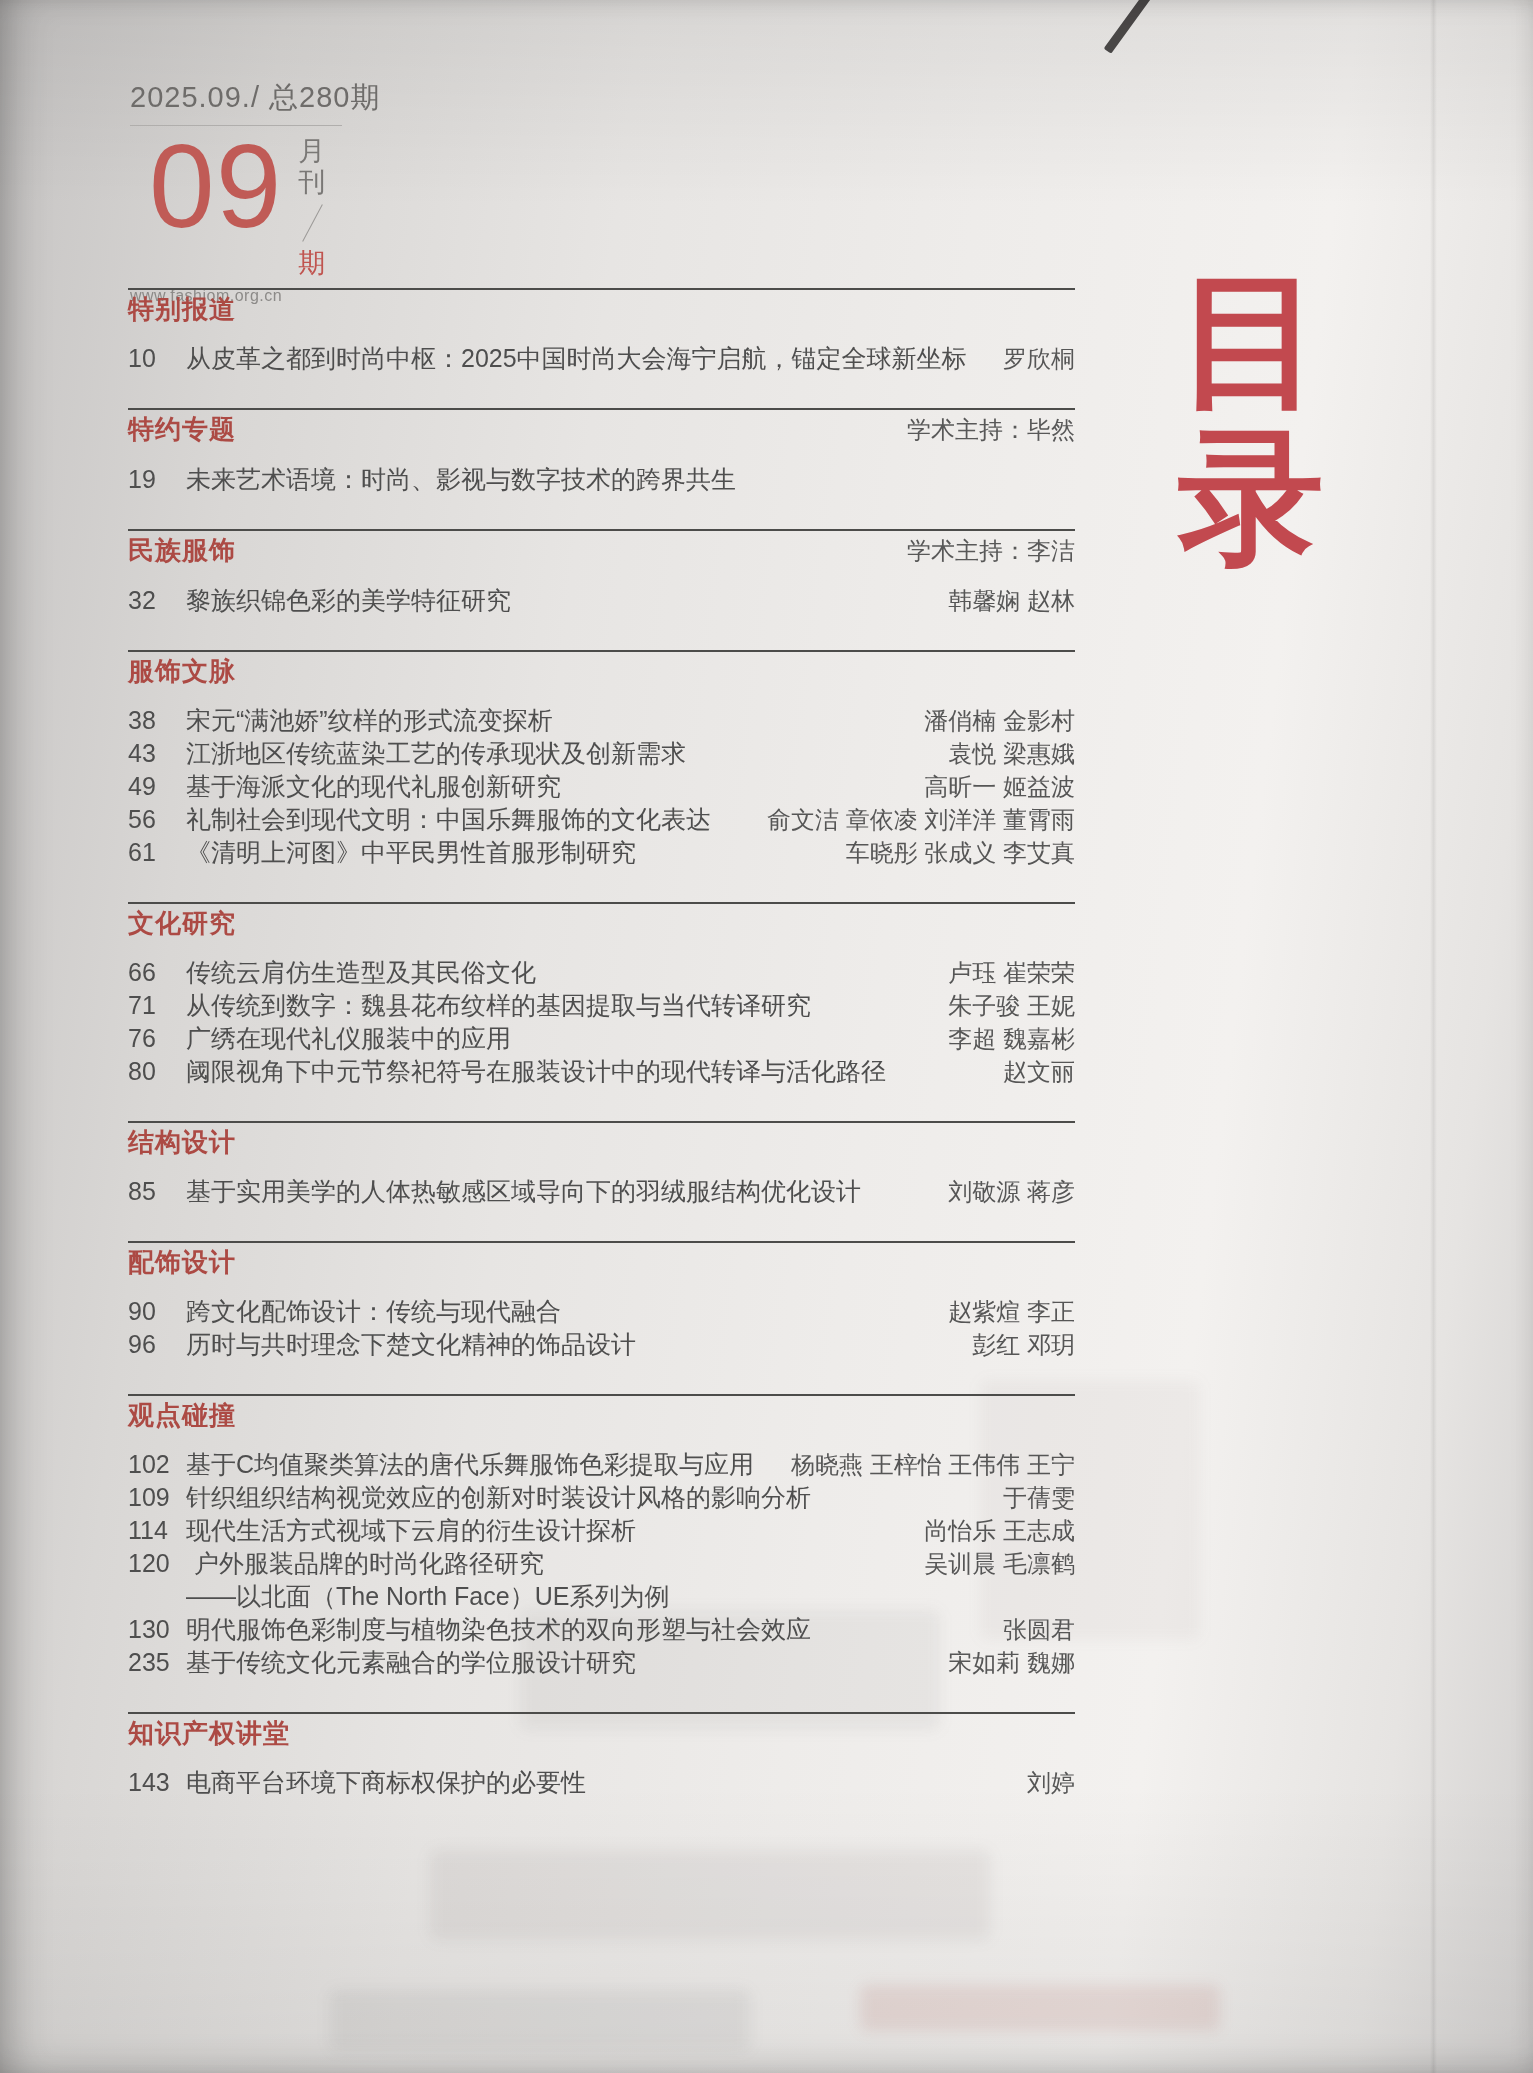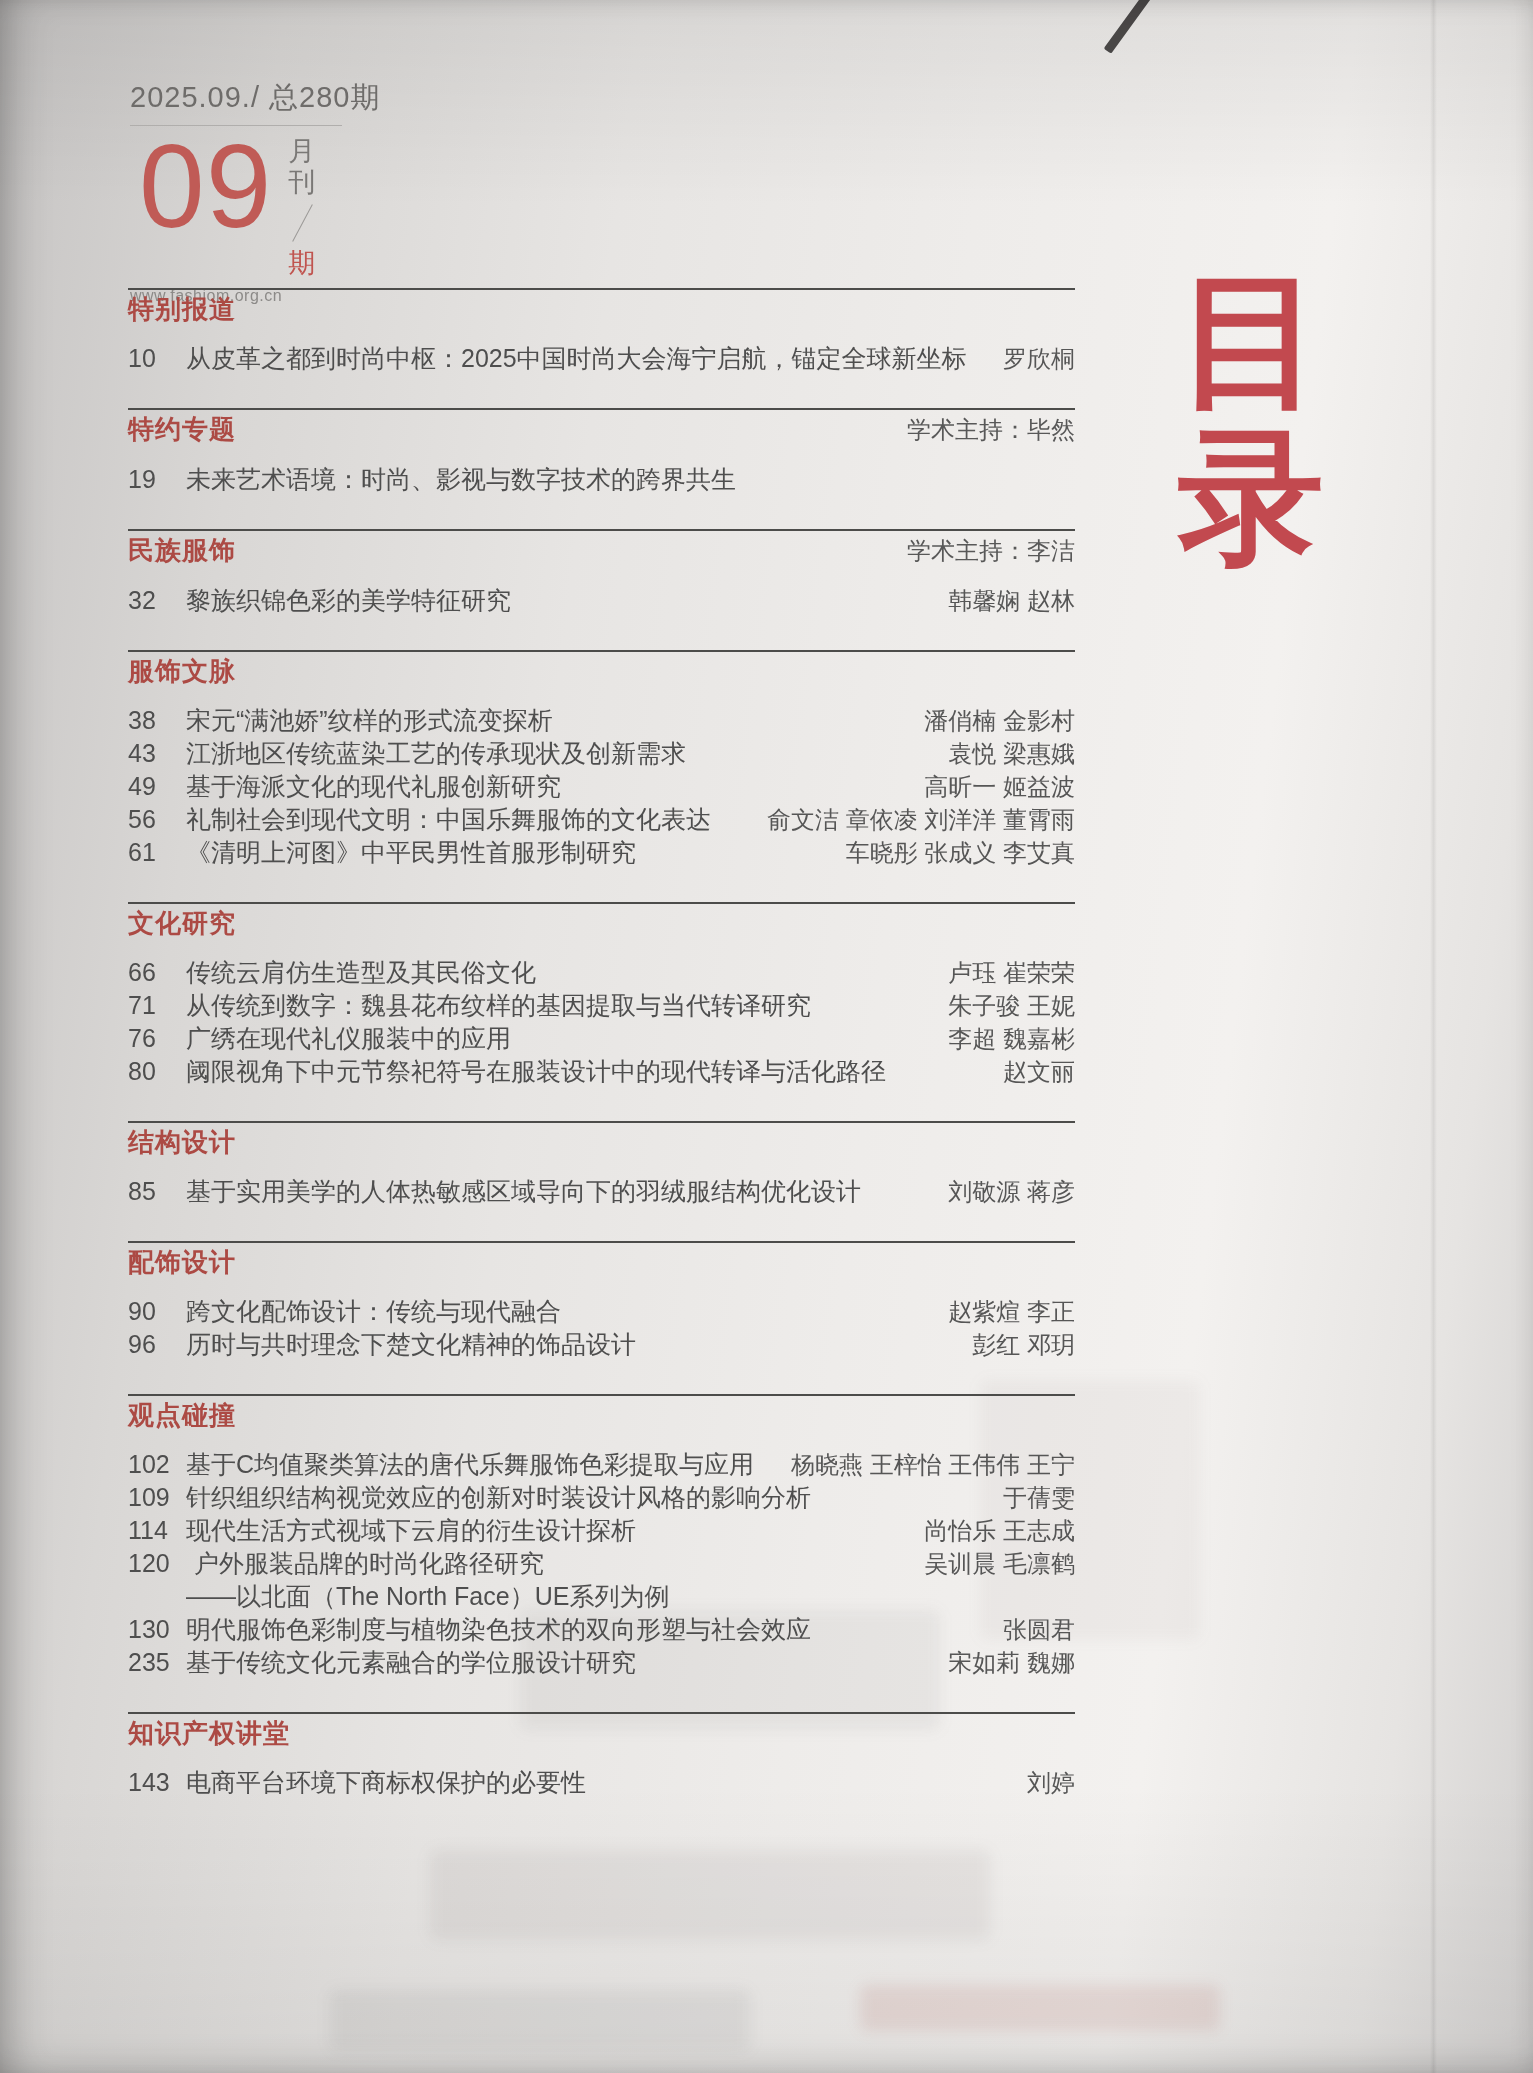--- a/index.html
+++ b/index.html
@@ -25,21 +25,21 @@
 
   
   .masthead{position:absolute;left:130px;top:78px;}
   .date-line{
     font-size:29px;color:#6e6c6a;letter-spacing:1px;white-space:nowrap;
     padding-bottom:7px;border-bottom:1px solid #b0aeac;width:212px;
   }
   .issue-row{display:flex;align-items:flex-start;margin-top:4px;}
   .big-issue{
     font-size:118px;line-height:0.95;color:#c05b56;font-weight:400;
-    margin-left:9px;letter-spacing:1px;
+    margin-left:19px;letter-spacing:1px;
   }
   .issue-side{display:flex;flex-direction:column;margin-left:16px;margin-top:6px;}
   .issue-side .cn{font-size:27px;line-height:31px;color:#7a7876;}
   .slash-mark{
     width:1px;height:42px;background:#9b9997;
     transform:rotate(28deg);margin:4px 0 4px 14px;
   }
   .issue-side .period{color:#c0544f;}
   .website{font-size:16px;color:#8c8a88;margin-top:8px;letter-spacing:0.5px;}
 

